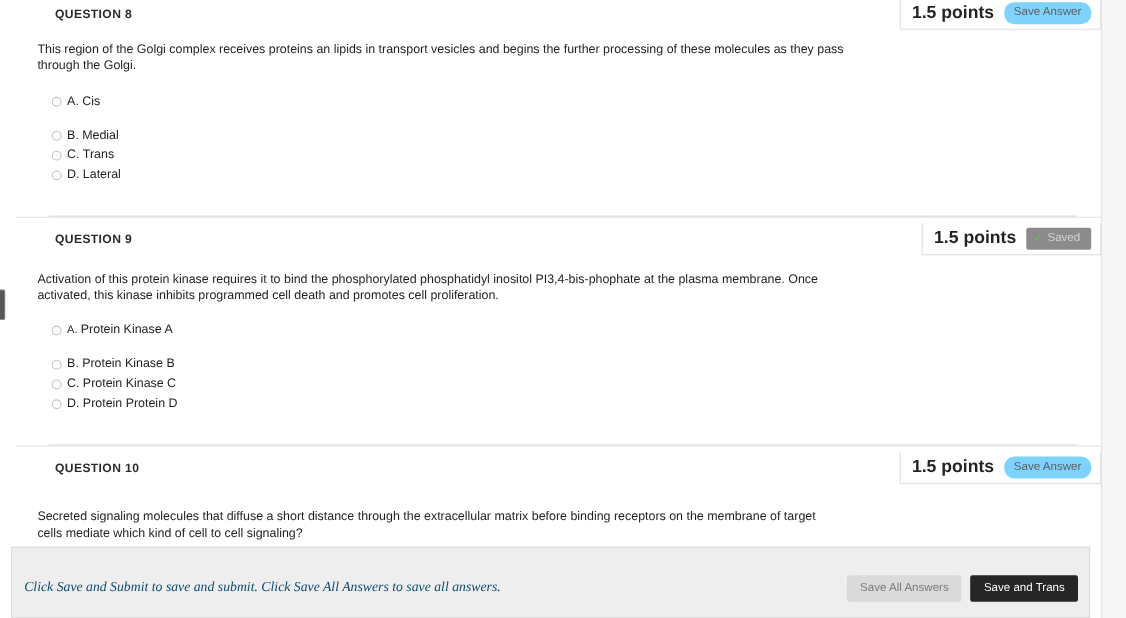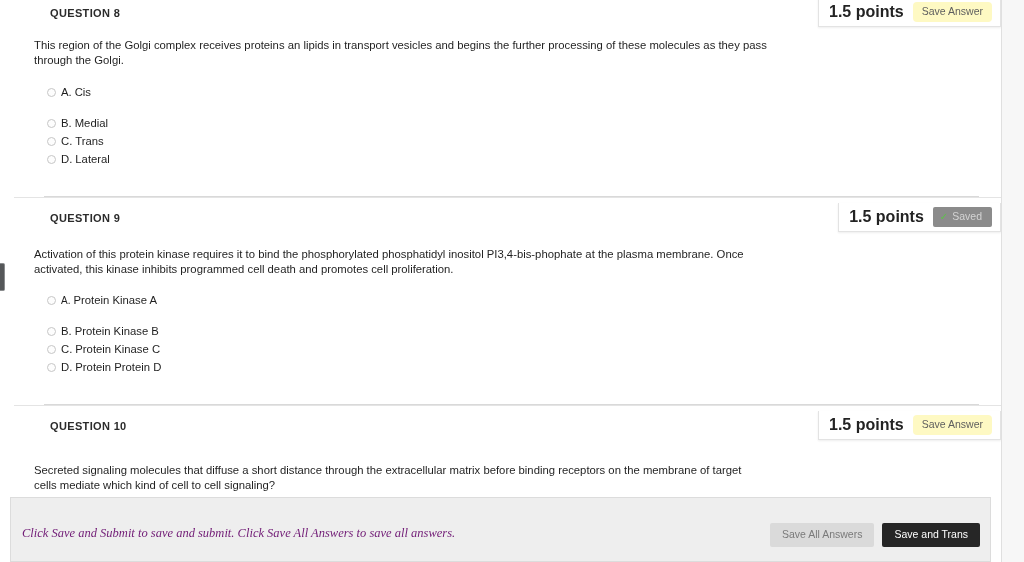--- a/index.html
+++ b/index.html
@@ -105,23 +105,23 @@
     font-size: 16px;
     font-weight: bold;
     color: #232323;
     margin-right: 9px;
     white-space: nowrap;
   }
   .btn-save-answer {
     font-family: "Liberation Sans", sans-serif;
     font-size: 10.5px;
     color: #5e5e5e;
-    background: #fef9c3;
+    background: #7dd3fc;
     border: none;
-    border-radius: 4px;
+    border-radius: 9px;
     padding: 4px 9px 5px 9px;
     line-height: 1;
     white-space: nowrap;
     cursor: pointer;
   }
   .btn-saved {
     font-family: "Liberation Sans", sans-serif;
     font-size: 10.5px;
     color: #d4d4d4;
     background: #8b8b8b;
@@ -205,21 +205,21 @@
     border: 1px solid #dcdcdc;
     box-sizing: border-box;
   }
   .footer-note {
     position: absolute;
     left: 11px;
     top: 28px;
     font-family: "Liberation Serif", serif;
     font-style: italic;
     font-size: 12.5px;
-    color: #701a75;
+    color: #0c4a6e;
   }
   .footer-buttons {
     position: absolute;
     right: 10px;
     top: 25px;
     display: flex;
     align-items: flex-end;
     gap: 8px;
   }
   .btn-save-all {

